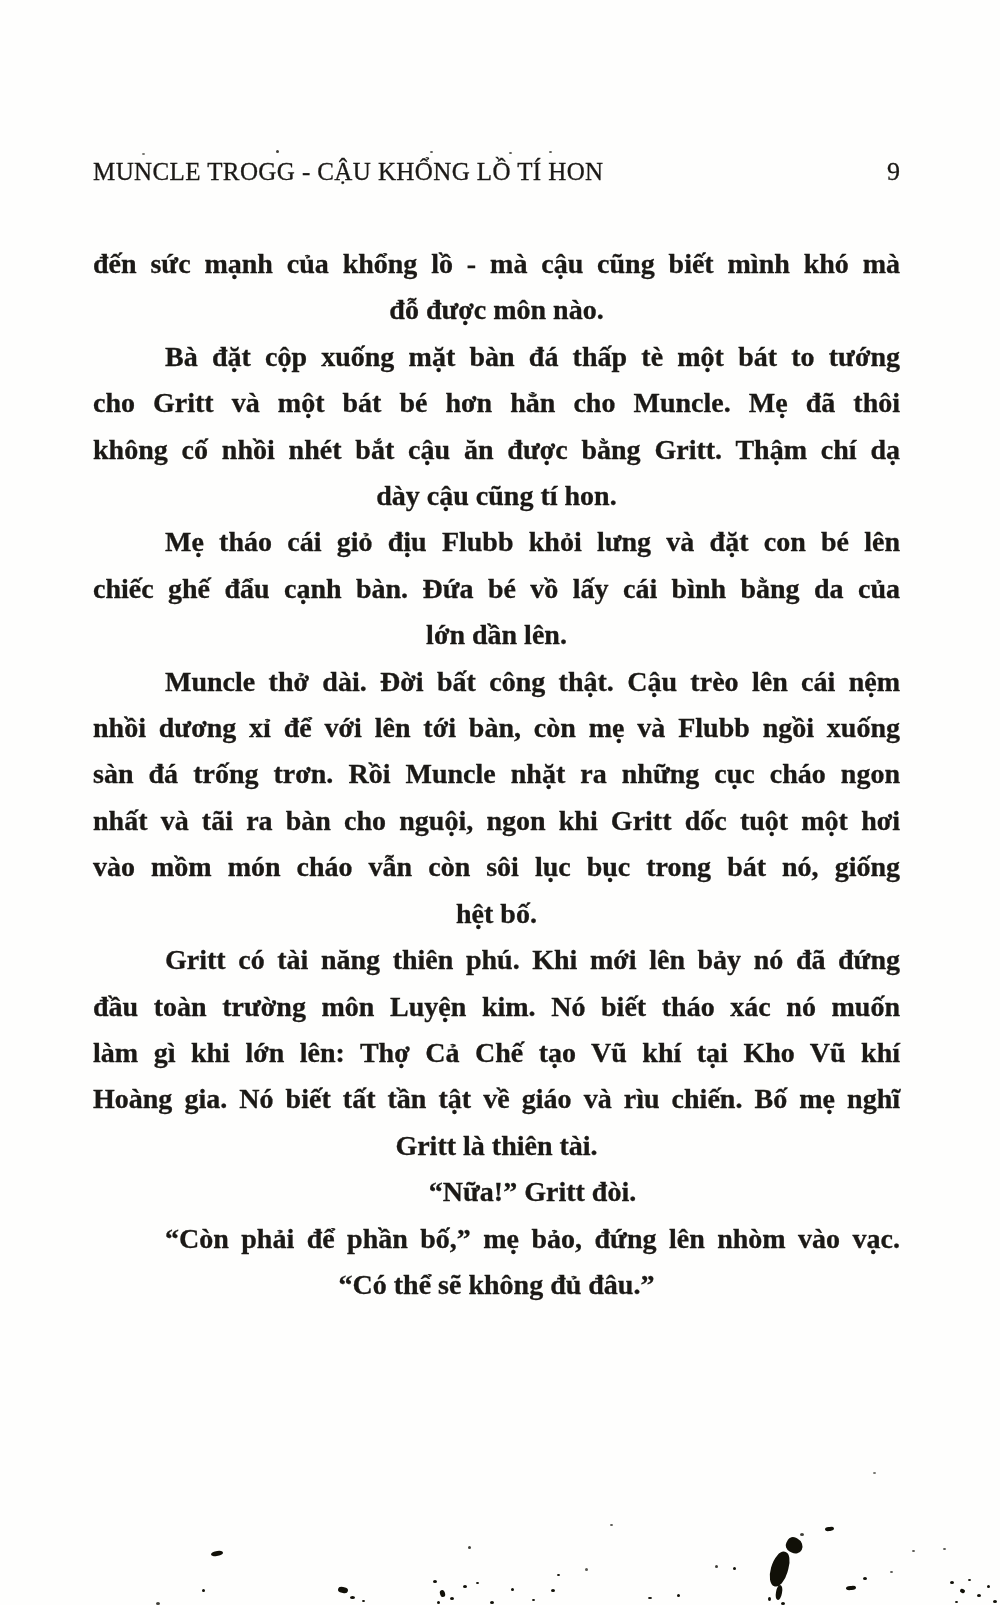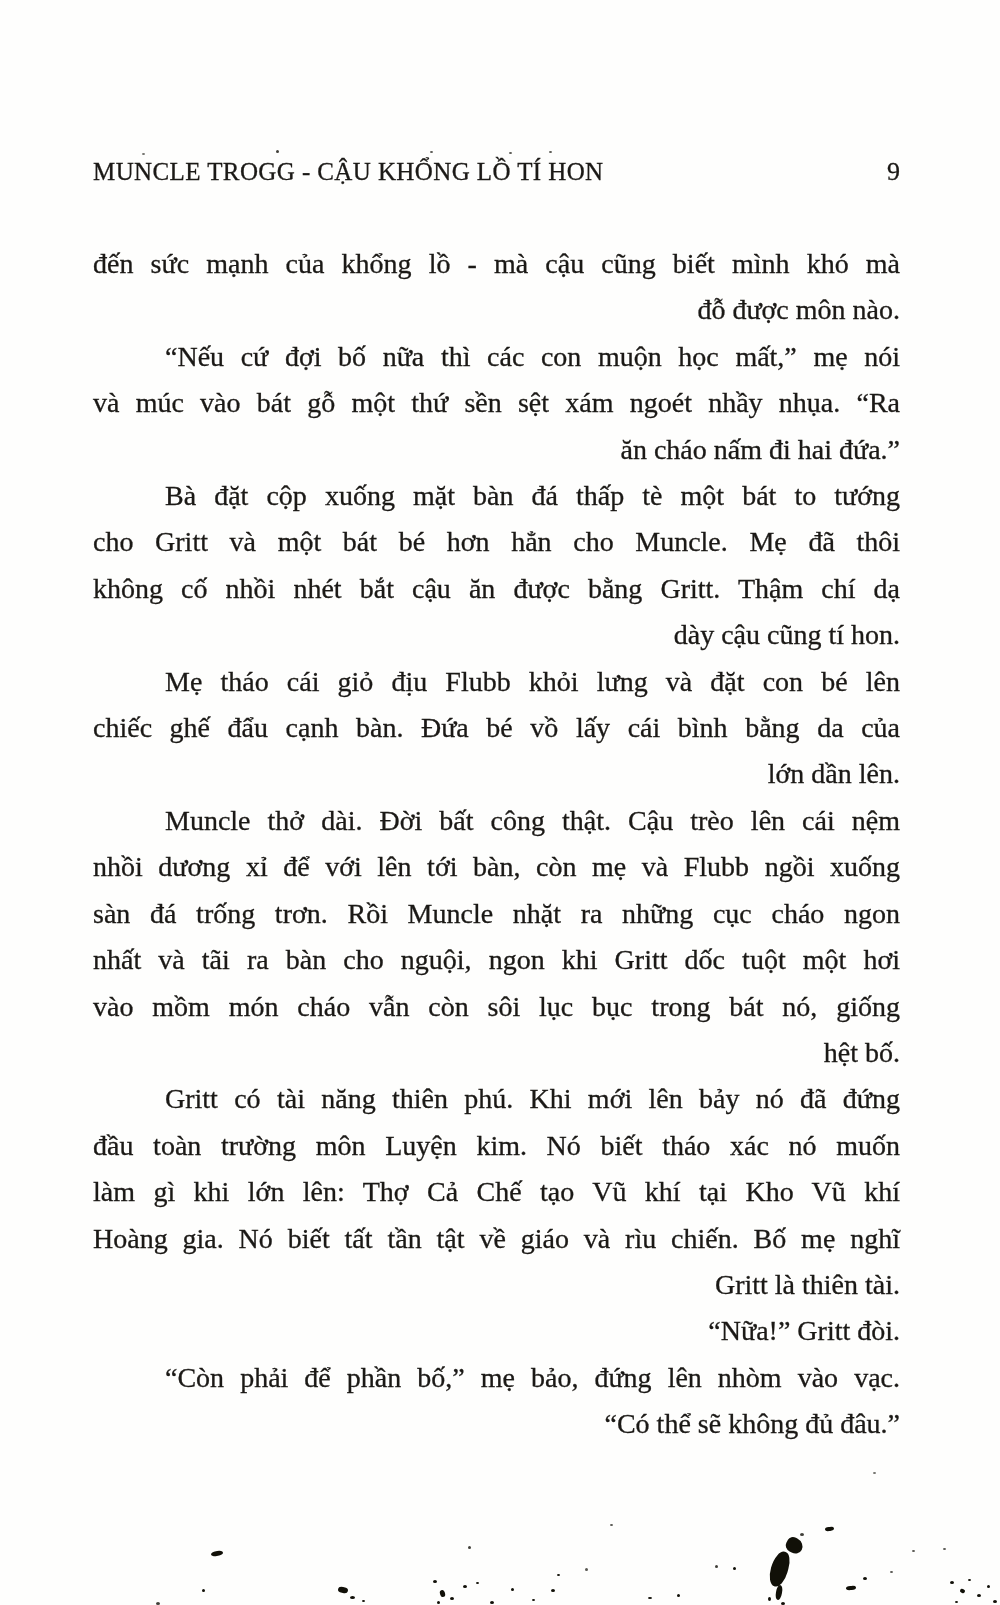--- a/index.html
+++ b/index.html
@@ -26,23 +26,23 @@
   .running-header .pagenum{
     font-size:26px;
     letter-spacing:0;
   }
   .page-body{
     position:absolute;
     top:241px;left:93px;right:100px;
     font-size:28px;
     line-height:46.4px;
   }
-  .para{margin:0;}
+  .para{margin:0;font-weight:bold;}
   .line{
-    text-align:right;
+    text-align:center;
     overflow:visible;
   }
   .line.just{
     text-align:justify;
     text-align-last:justify;
   }
   .line.indent{
     padding-left:72px;
   }
   .specks-layer{position:absolute;inset:0;pointer-events:none;}
@@ -57,25 +57,20 @@
 <div class="page">
   <div class="running-header">
     <span class="title">MUNCLE TROGG - CẬU KHỔNG LỒ TÍ HON</span>
     <span class="pagenum">9</span>
   </div>
 
   <div class="page-body">
       <div class="para">
         <div class="line just">đến sức mạnh của khổng lồ - mà cậu cũng biết mình khó mà</div>
         <div class="line">đỗ được môn nào.</div>
-      </div>
-      <div class="para">
-        <div class="line indent just">“Nếu cứ đợi bố nữa thì các con muộn học mất,” mẹ nói</div>
-        <div class="line just">và múc vào bát gỗ một thứ sền sệt xám ngoét nhầy nhụa. “Ra</div>
-        <div class="line">ăn cháo nấm đi hai đứa.”</div>
       </div>
       <div class="para">
         <div class="line indent just">Bà đặt cộp xuống mặt bàn đá thấp tè một bát to tướng</div>
         <div class="line just">cho Gritt và một bát bé hơn hẳn cho Muncle. Mẹ đã thôi</div>
         <div class="line just">không cố nhồi nhét bắt cậu ăn được bằng Gritt. Thậm chí dạ</div>
         <div class="line">dày cậu cũng tí hon.</div>
       </div>
       <div class="para">
         <div class="line indent just">Mẹ tháo cái giỏ địu Flubb khỏi lưng và đặt con bé lên</div>
         <div class="line just">chiếc ghế đẩu cạnh bàn. Đứa bé vồ lấy cái bình bằng da của</div>

